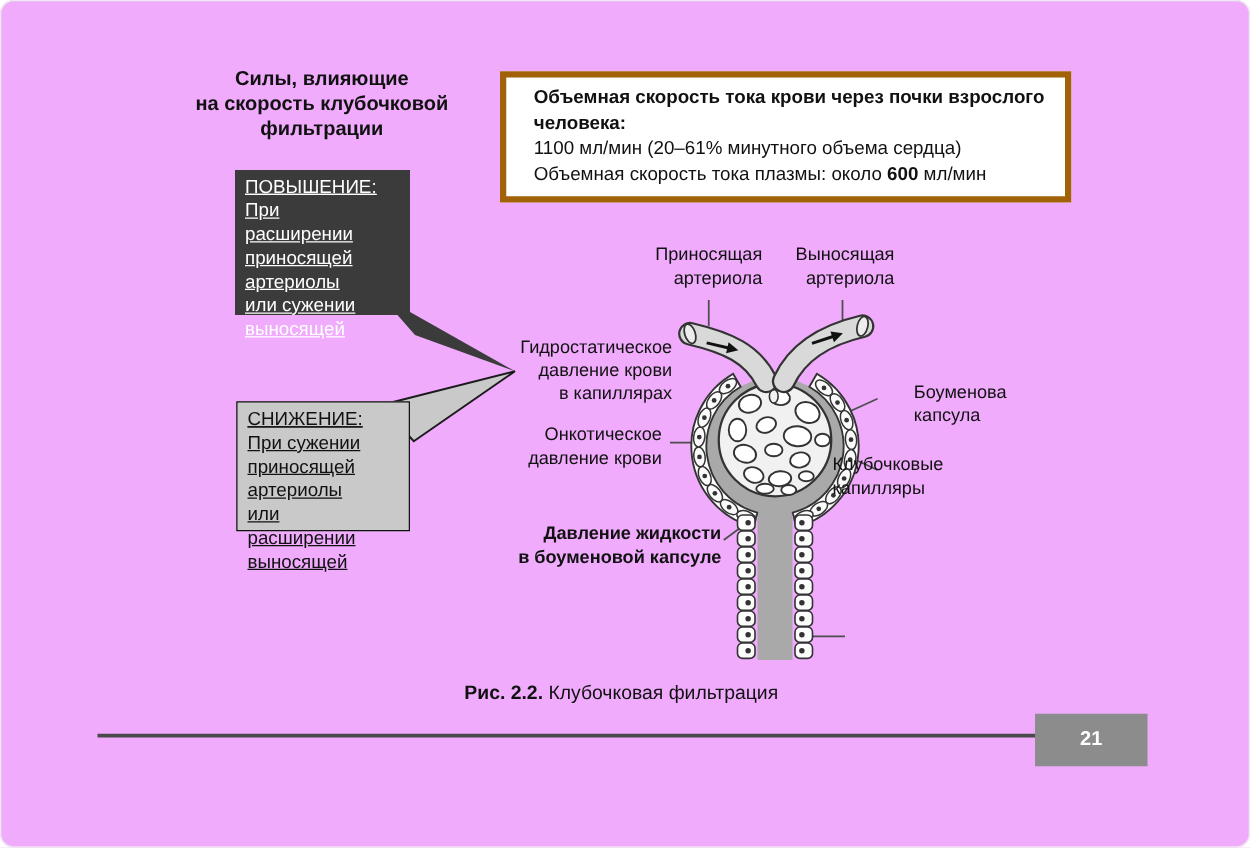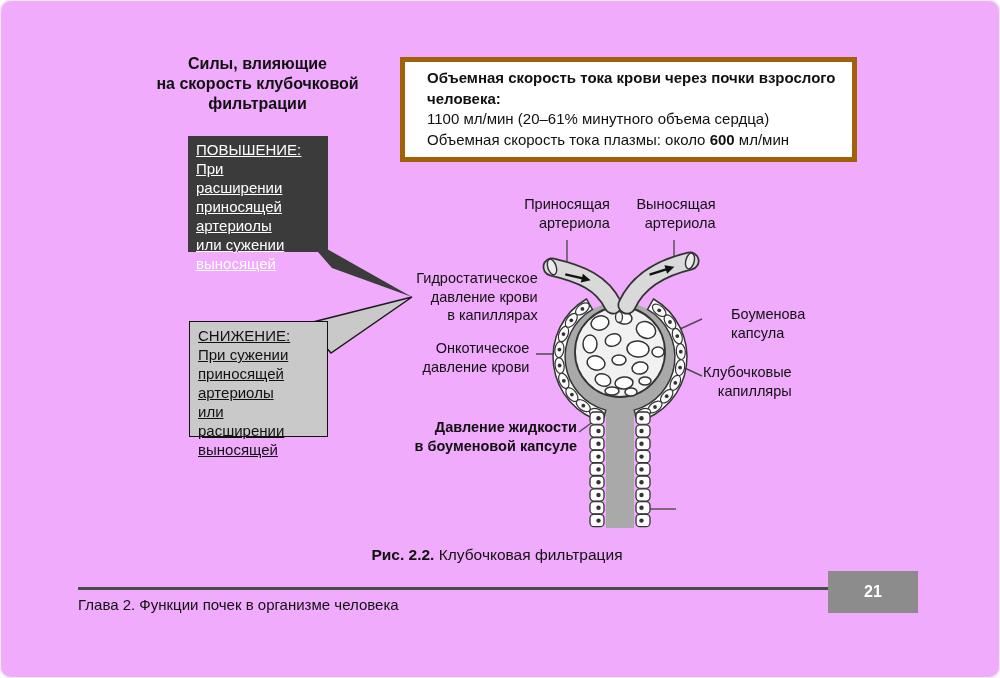--- a/index.html
+++ b/index.html
@@ -23,32 +23,32 @@
   }
   .info-box .bold{font-weight:bold;}
 
   .callout{box-sizing:border-box;font-size:15px;line-height:19px;padding:4px 15px 5px 8px;text-decoration:underline;}
   .callout .hdr{text-decoration:underline;}
   .callout-dark{
     left:188px;top:136px;width:140px;height:116px;
     background:#3b3b3b;color:#fff;
   }
   .callout-gray{
-    left:189px;top:321px;width:139px;height:116px;
+    left:189px;top:321px;width:139px;height:104px;
     background:#c9c9c9;color:#111;border:1.5px solid #111;
   }
 
   .dlabel{font-size:14.5px;line-height:18.5px;color:#111;}
   .ctr{transform:translateX(-50%);text-align:right;}
   .lab-afferent{left:567px;top:195px;}
   .lab-efferent{left:676px;top:195px;}
   .lab-hydro{left:477px;top:269px;}
   .lab-onco{left:476px;top:339px;}
   .lab-bowman{left:703px;top:305px;margin-left:28px;}
-  .lab-capill{left:703px;top:363px;text-align:right;}
+  .lab-capill{left:666px;top:363px;}
   .lab-fluid{right:423px;top:418px;text-align:right;font-weight:bold;}
   .lab-prox{left:681px;top:489px;}
 
   .caption{left:497px;top:546px;transform:translateX(-50%);font-size:15.5px;white-space:nowrap;}
   .caption .cap-label{font-weight:bold;}
 
   .footer-rule{left:78px;top:587px;width:750px;height:3px;background:#4a4a4a;}
   .footer-text{left:78px;top:596px;font-size:15px;}
   .page-badge{
     left:828px;top:571px;width:90px;height:42px;background:#8c8c8c;
@@ -249,16 +249,15 @@
   <div class="abs dlabel pre lab-capill">Клубочковые
 капилляры</div>
   <div class="abs dlabel pre lab-fluid">Давление жидкости
 в боуменовой капсуле</div>
 
   <div class="abs caption">
     <span class="cap-label">Рис. 2.2.</span><span> Клубочковая фильтрация</span>
   </div>
 
   <div class="abs footer-rule"></div>
-  <div class="abs footer-text">Глава 2. Функции почек в организме человека</div>
   <div class="abs page-badge">21</div>
 
 </div>
 
 </body></html>

